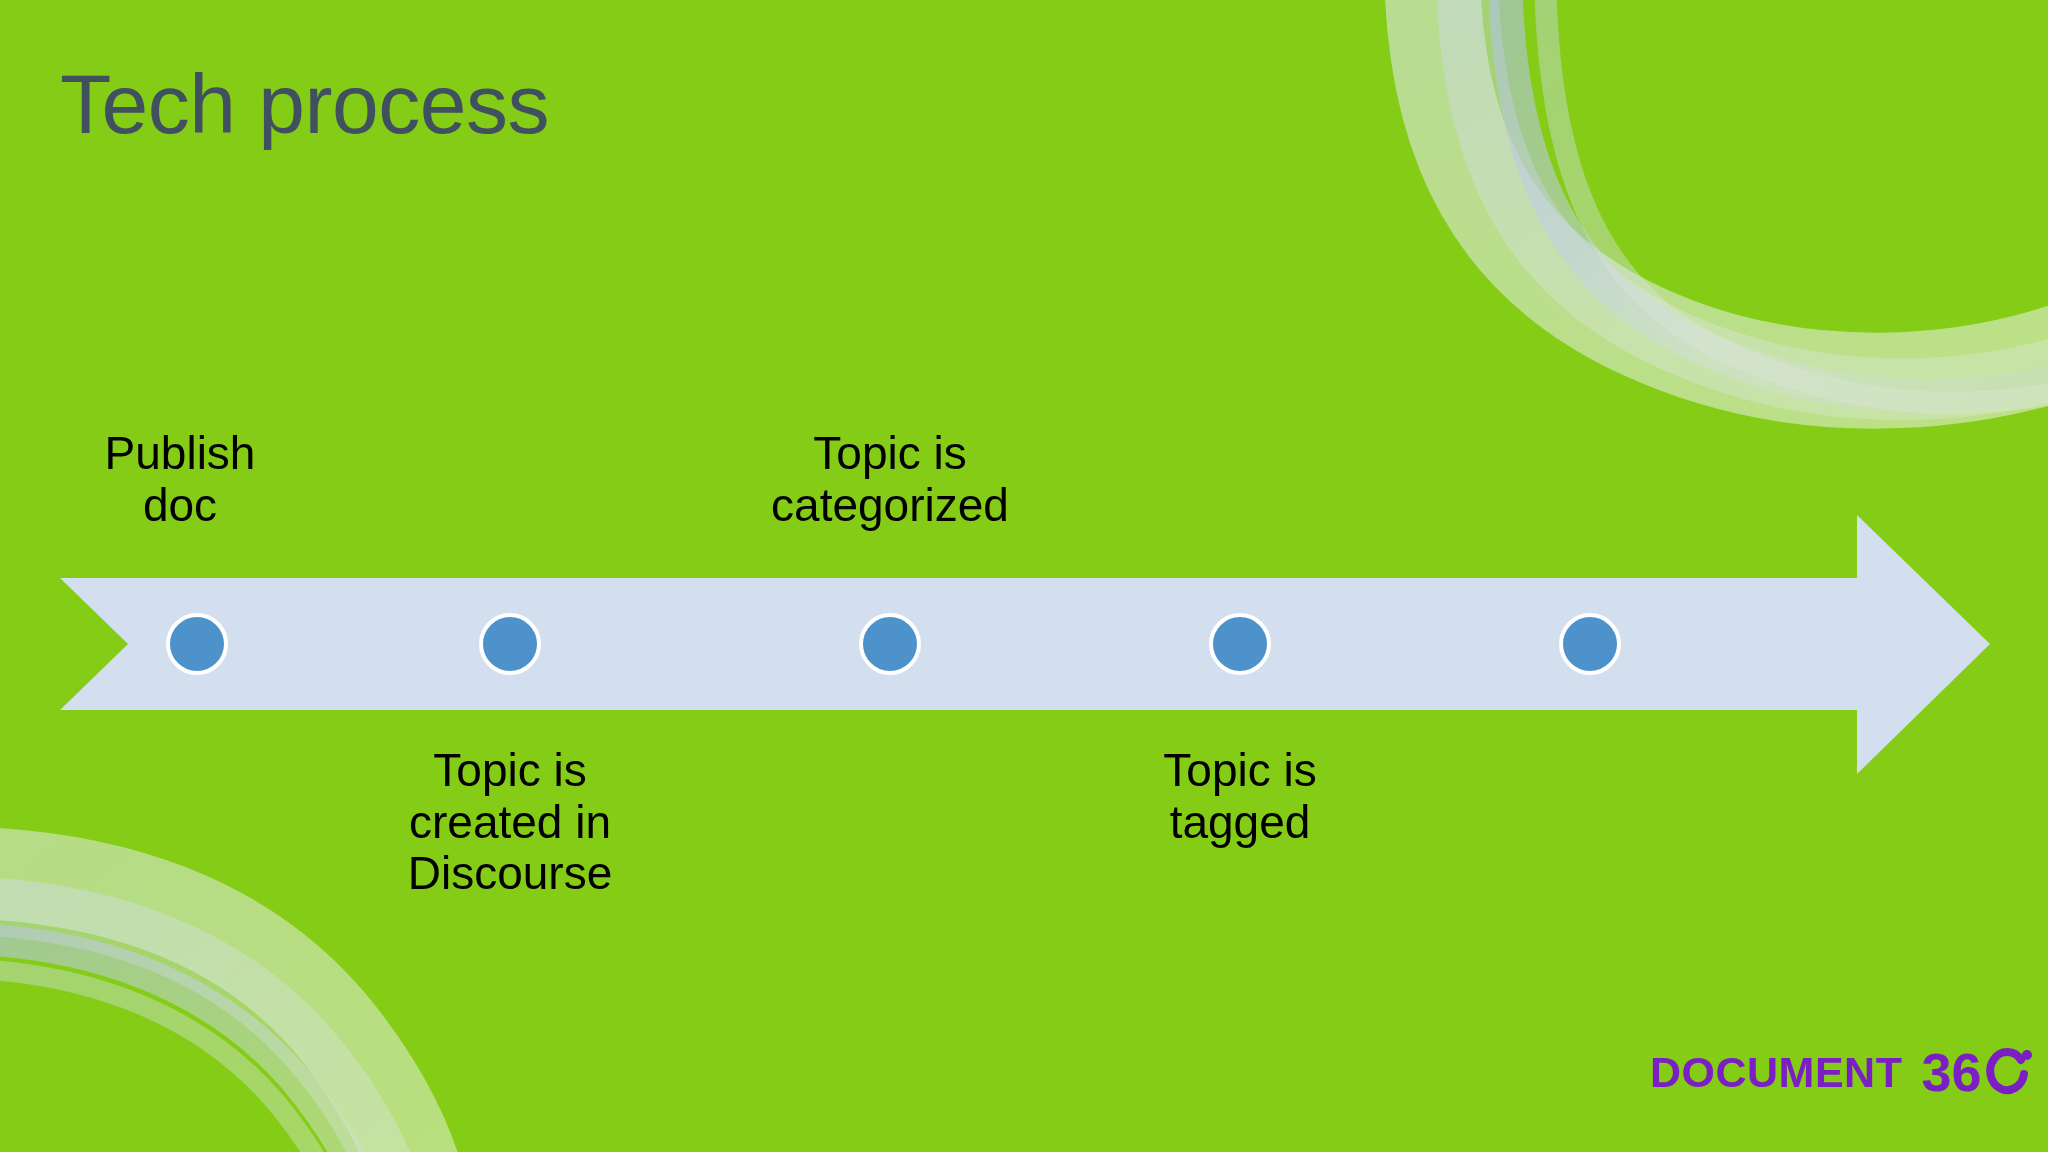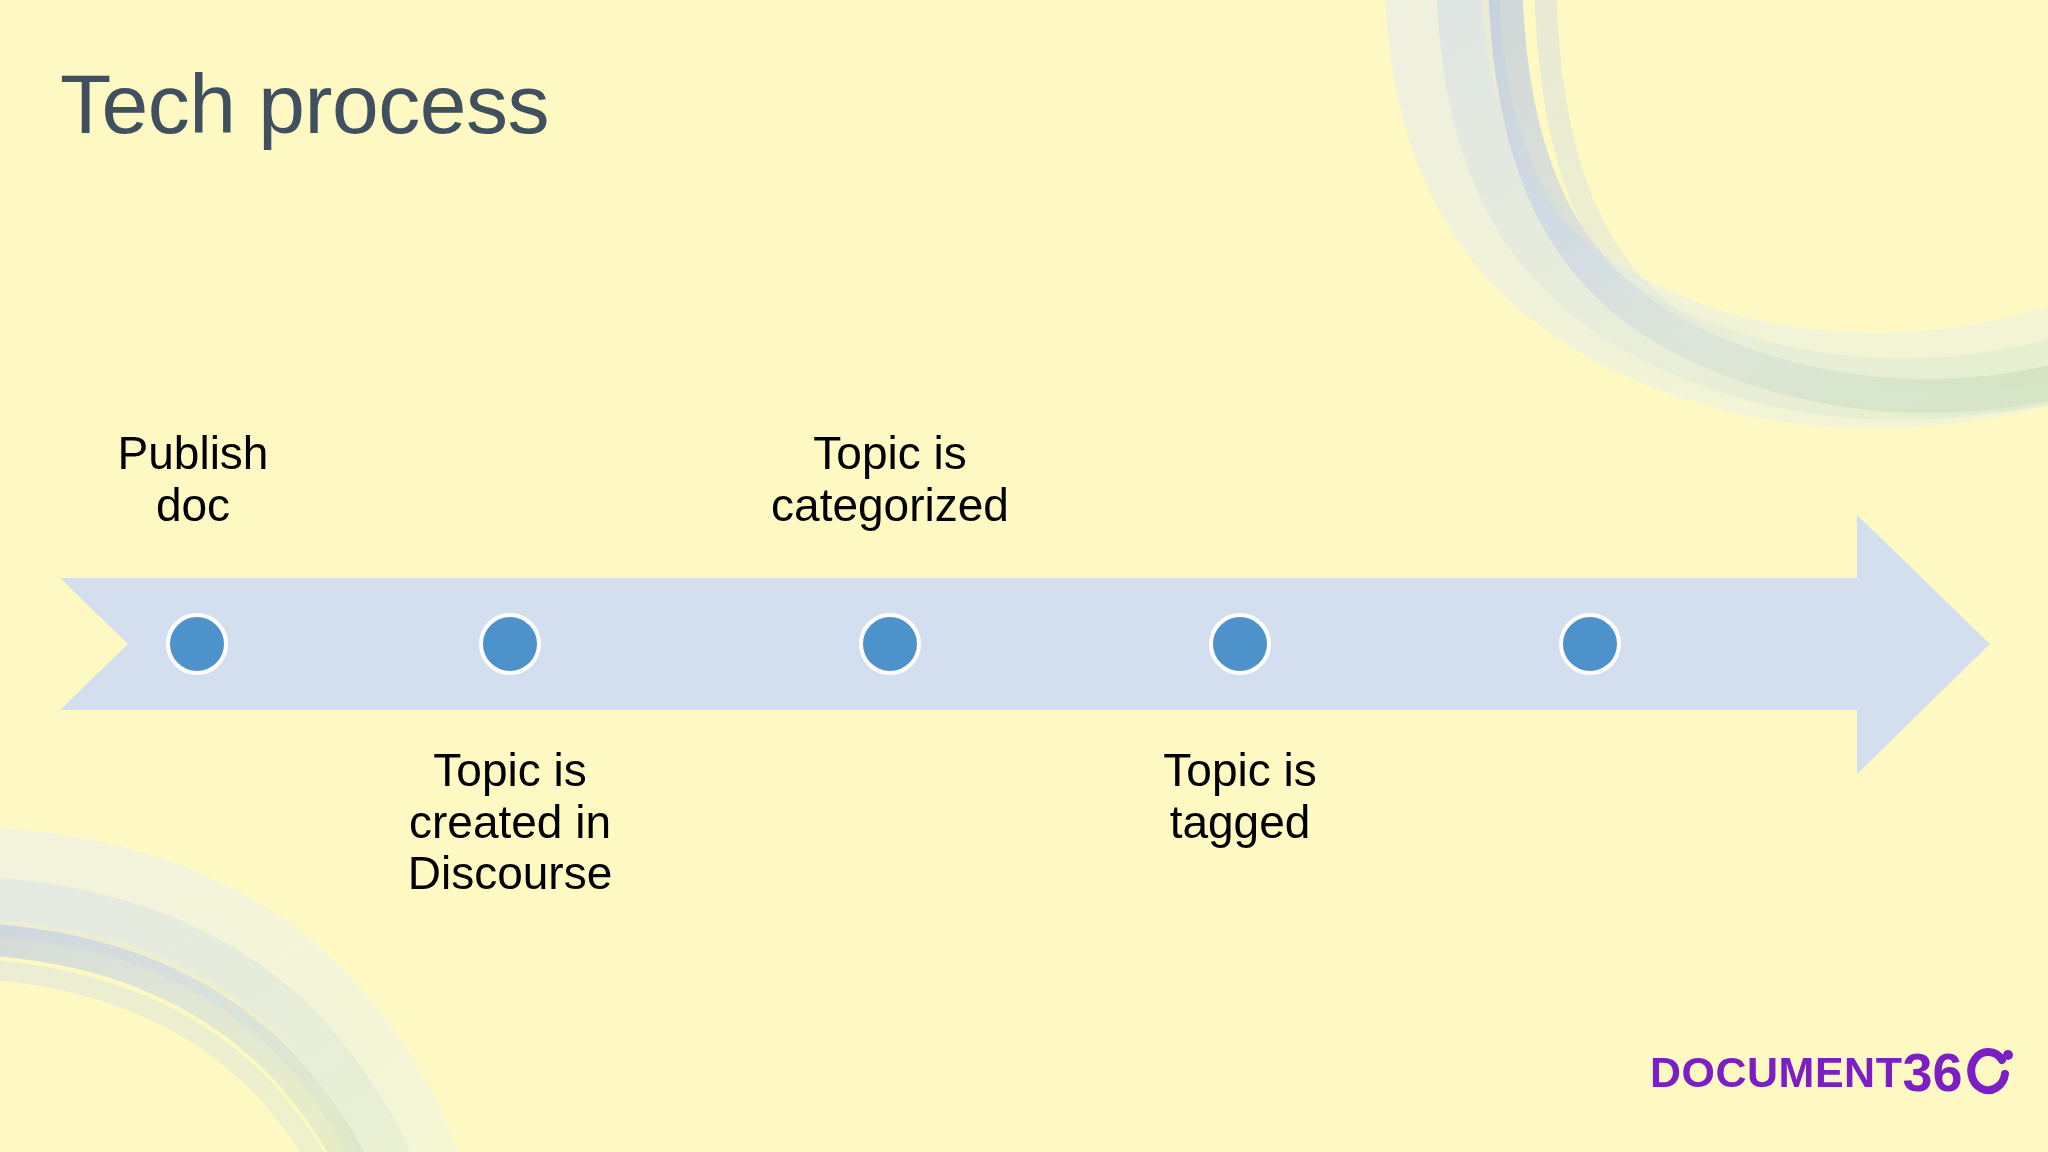--- a/index.html
+++ b/index.html
@@ -9,21 +9,21 @@
     background: #ffffff;
   }
   body {
     font-family: "Liberation Sans", sans-serif;
   }
 
   #slide {
     position: relative;
     width: 2048px;
     height: 1152px;
-    background: #fef9c3;
+    background: #84cc16;
     overflow: hidden;
   }
 
   
   .swoosh-layer {
     position: absolute;
     inset: 0;
     pointer-events: none;
   }
 
@@ -168,37 +168,37 @@
                Z" fill="#D3DFEF"></path>
     </svg>
   </div>
 
   <div class="dot" style="left:197px;  top:644px;"></div>
   <div class="dot" style="left:510px;  top:644px;"></div>
   <div class="dot" style="left:890px;  top:644px;"></div>
   <div class="dot" style="left:1240px; top:644px;"></div>
   <div class="dot" style="left:1590px; top:644px;"></div>
 
-  <div class="step-label above" style="left:193px; top:428px;">Publish
+  <div class="step-label above" style="left:180px; top:428px;">Publish
 doc</div>
 
   <div class="step-label below" style="left:510px; top:745px;">Topic is
 created in
 Discourse</div>
 
   <div class="step-label above" style="left:890px; top:428px;">Topic is
 categorized</div>
 
   <div class="step-label below" style="left:1240px; top:745px;">Topic is
 tagged</div>
 
 
   <div id="logo">
     <span id="logo-word">DOCUMENT</span>
-    <span id="logo-numerals" style="font-size:54px;font-weight:700;color:#7B1FC4;line-height:1;margin-left:0;">36</span>
+    <span id="logo-numerals" style="font-size:54px;font-weight:700;color:#7B1FC4;line-height:1;margin-left:19px;">36</span>
     <svg id="logo-mark" width="52" height="56" viewBox="0 0 52 56" xmlns="http://www.w3.org/2000/svg">
 
       <path d="M 38 16 A 17 19 0 1 0 41 30" fill="none" stroke="#7B1FC4" stroke-width="8" stroke-linecap="round"></path>
       <circle cx="44" cy="11" r="5" fill="#7B1FC4"></circle>
     </svg>
   </div>
 
 </div>
 
 </body></html>

